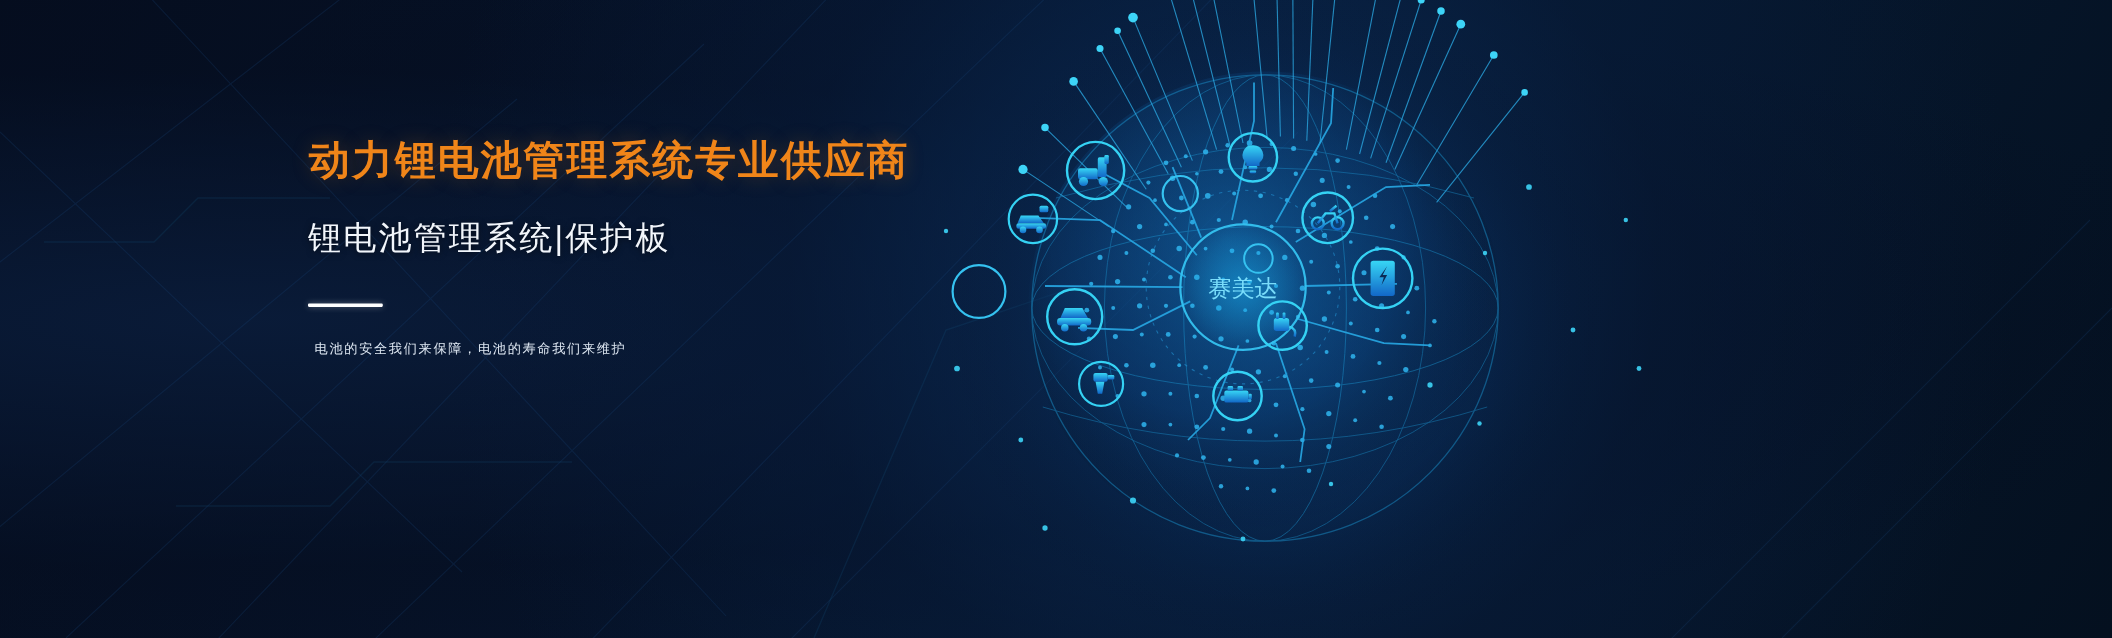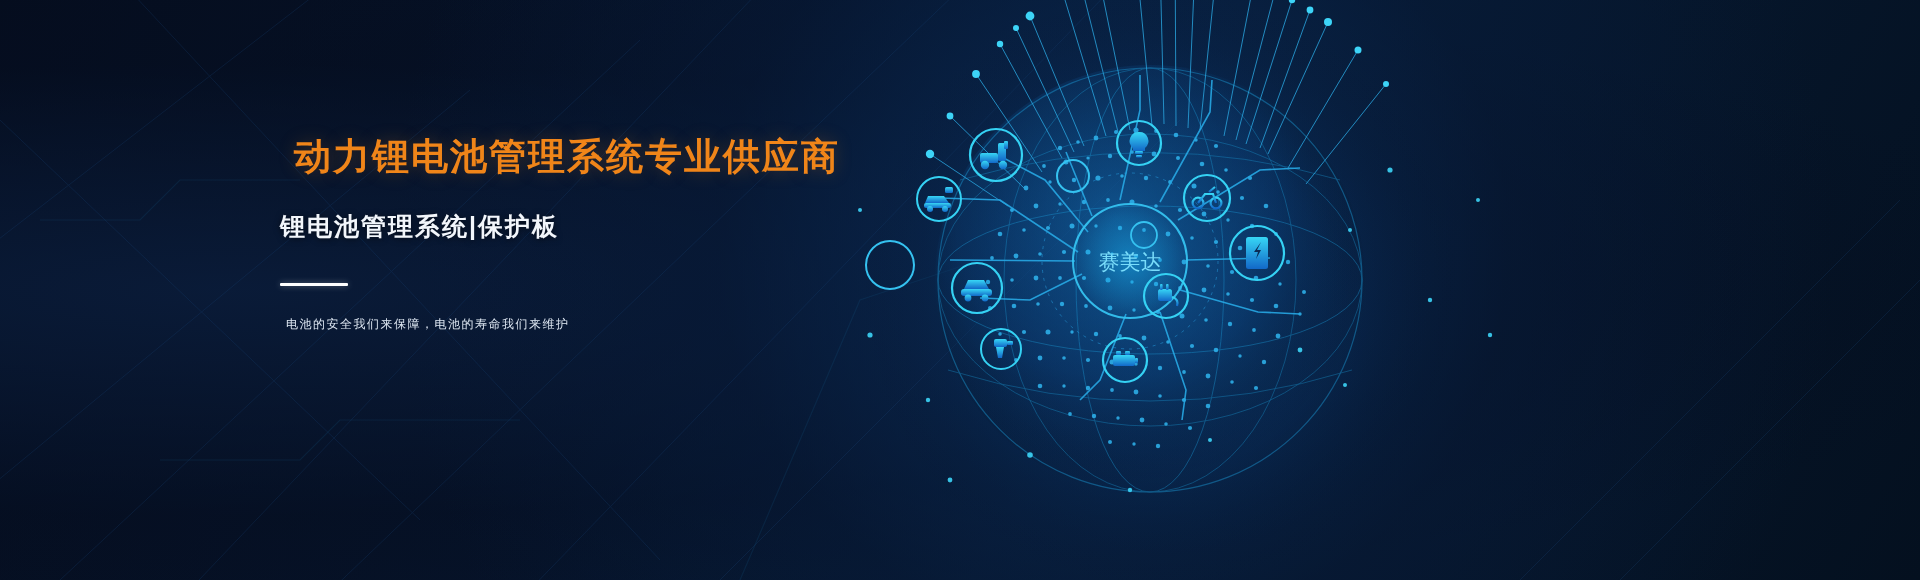--- a/index.html
+++ b/index.html
@@ -14,27 +14,26 @@
   }
   
   .streaks{position:absolute;inset:0;opacity:.5;pointer-events:none;}
   .globe-wrap{position:absolute;left:830px;top:-120px;width:740px;height:780px;pointer-events:none;}
   .globe-wrap svg{display:block;}
 
   .copy{position:absolute;left:278px;top:120px;width:540px;}
 
   .headline{
     color:#f08519;font-size:37px;font-weight:bold;letter-spacing:2px;
-    line-height:1.25;white-space:nowrap;margin:16px;
+    line-height:1.25;white-space:nowrap;margin:3px;
     text-shadow:0 0 18px rgba(240,133,25,.25);
-    font-family:Liberation Mono, monospace;
   }
   .subline{
-    color:#f2f6fb;font-size:25px;letter-spacing:2px;line-height:1.3;
-    margin:28px 0 0 2px;white-space:nowrap;font-weight:700;
+    color:#f2f6fb;font-size:30px;letter-spacing:2px;line-height:1.3;
+    margin:28px 0 0 2px;white-space:nowrap;font-weight:400;
     text-shadow:0 1px 6px rgba(0,0,0,.6);
   }
   .rule{
     width:68px;height:3px;background:#ffffff;margin:40px 0 0 2px;border-radius:1px;
     box-shadow:0 0 6px rgba(255,255,255,.35);
   }
   .tagline{
     color:#dfe8f3;font-size:12px;letter-spacing:1.5px;margin:30px 0 0 8px;
     white-space:nowrap;font-weight:400;
   }

